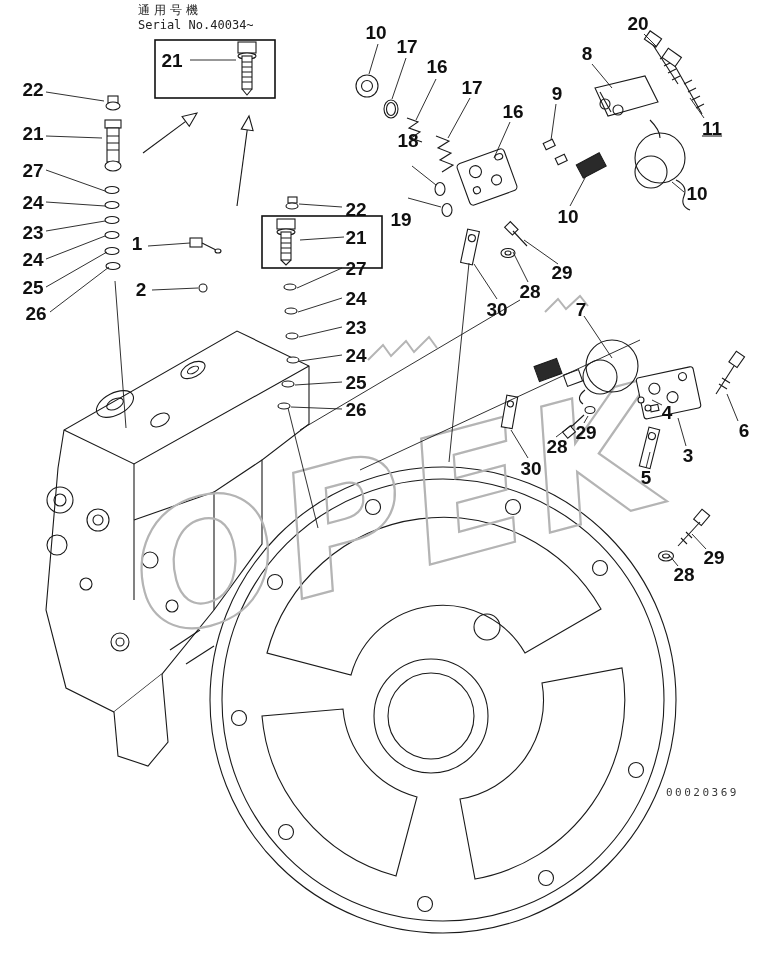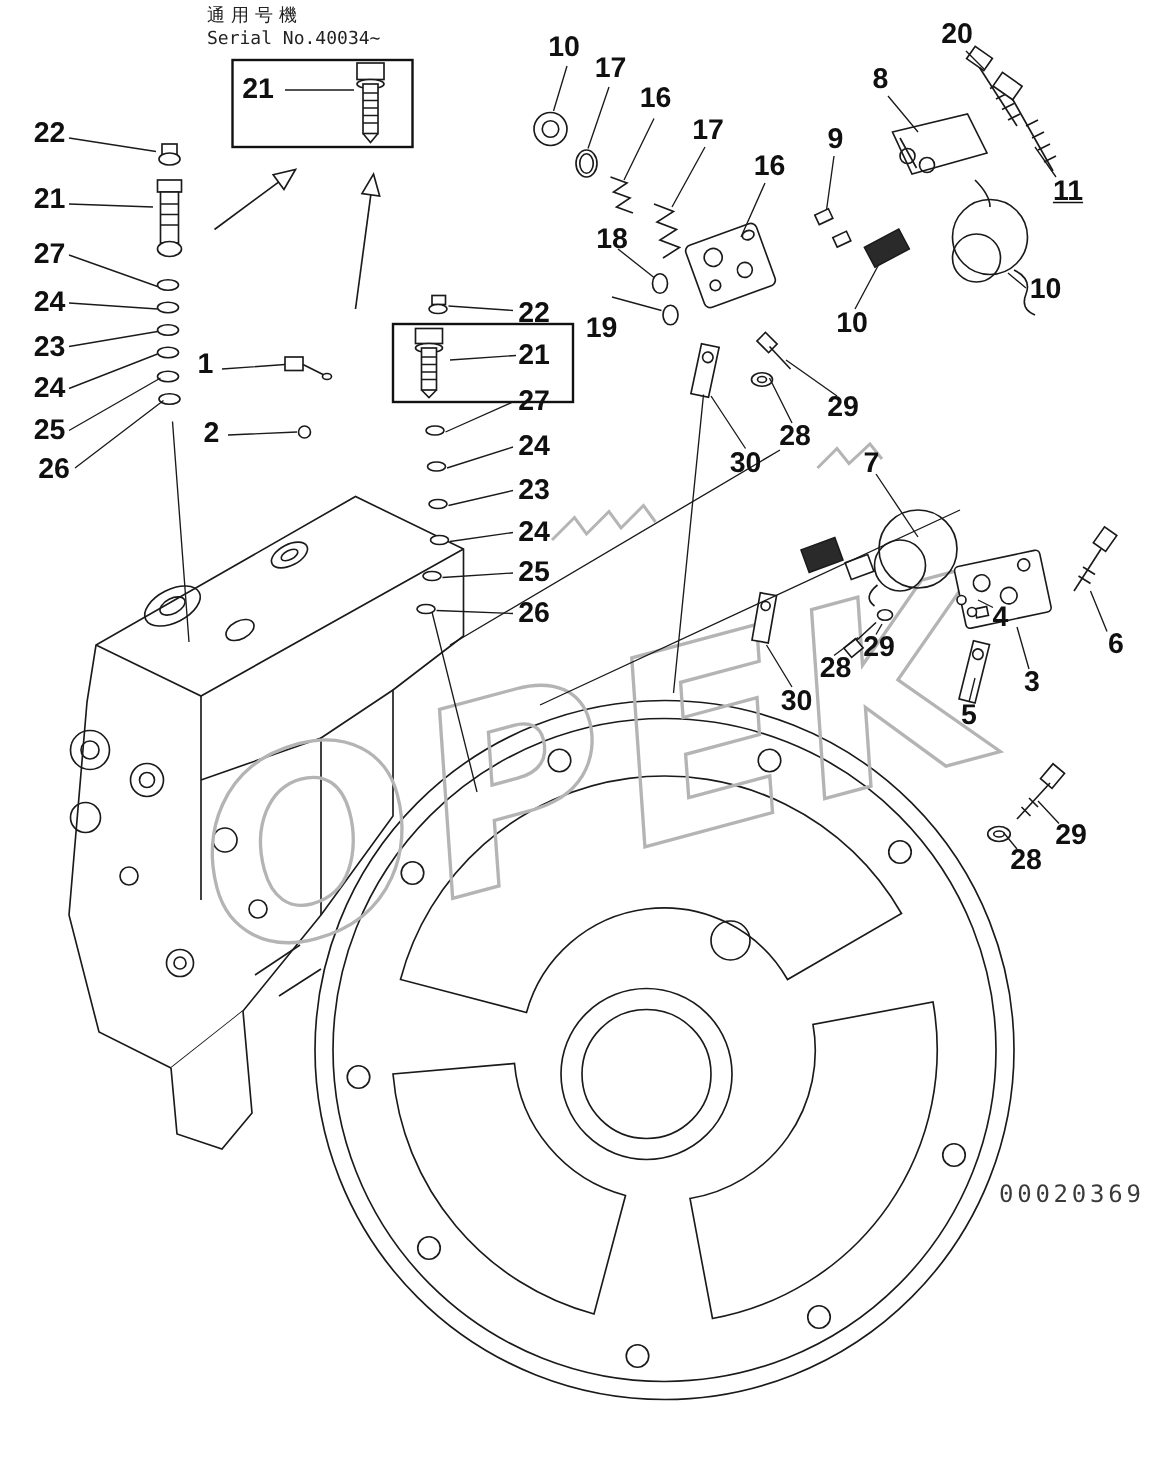--- a/index.html
+++ b/index.html
@@ -21,21 +21,21 @@
     font-weight:bold; font-size:19px; color:#101010; white-space:nowrap;
     font-family:"Liberation Sans", sans-serif; line-height:1;
   }
   .header {
     position:absolute; left:138px; top:3px; color:#222;
     font-family:"DejaVu Sans Mono", monospace; font-size:12px; line-height:15px;
   }
   .header .l1 { letter-spacing:4px; }
   .docnum {
     position:absolute; left:666px; top:786px; color:#3a3a3a;
-    font-family:"DejaVu Sans Mono", monospace; font-size:16px; letter-spacing:2.5px;
+    font-family:"DejaVu Sans Mono", monospace; font-size:11px; letter-spacing:2.5px;
   }
 </style>
 </head>
 <body>
 
 <div class="page">
 
   <svg class="art" width="768" height="980" viewBox="0 0 768 980">
 
     <g>
@@ -291,21 +291,21 @@
       <span class="callout" style="left: 33px; top: 287px;">25</span>
       <span class="callout" style="left: 36px; top: 313px;">26</span>
       <span class="callout" style="left: 137px; top: 243px;">1</span>
       <span class="callout" style="left: 141px; top: 289px;">2</span>
       <span class="callout" style="left: 172px; top: 60px;">21</span>
       <span class="callout" style="left: 376px; top: 32px;">10</span>
       <span class="callout" style="left: 407px; top: 46px; text-align: center;">17</span>
       <span class="callout" style="left: 437px; top: 66px;">16</span>
       <span class="callout" style="left: 472px; top: 87px;">17</span>
       <span class="callout" style="left: 513px; top: 111px; text-align: right;">16</span>
-      <span class="callout" style="left: 408px; top: 160px;">18</span>
+      <span class="callout" style="left: 408px; top: 140px;">18</span>
       <span class="callout" style="left: 401px; top: 219px;">19</span>
       <span class="callout" style="left: 557px; top: 93px;">9</span>
       <span class="callout" style="left: 587px; top: 53px;">8</span>
       <span class="callout" style="left: 638px; top: 23px;">20</span>
       <span class="callout" style="left: 712px; top: 128px; text-decoration: underline;">11</span>
       <span class="callout" style="left: 568px; top: 216px;">10</span>
       <span class="callout" style="left: 697px; top: 193px;">10</span>
       <span class="callout" style="left: 356px; top: 209px;">22</span>
       <span class="callout" style="left: 356px; top: 237px;">21</span>
       <span class="callout" style="left: 356px; top: 268px;">27</span>

